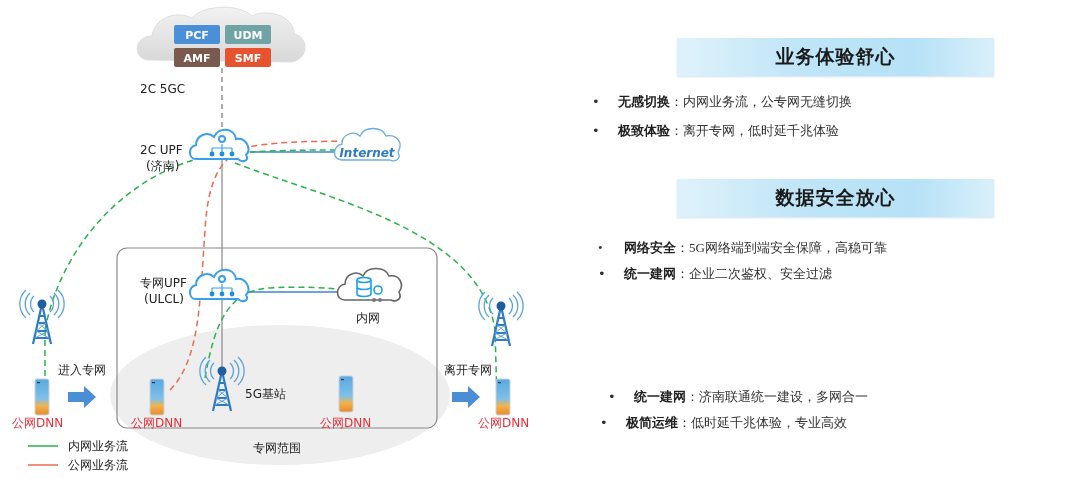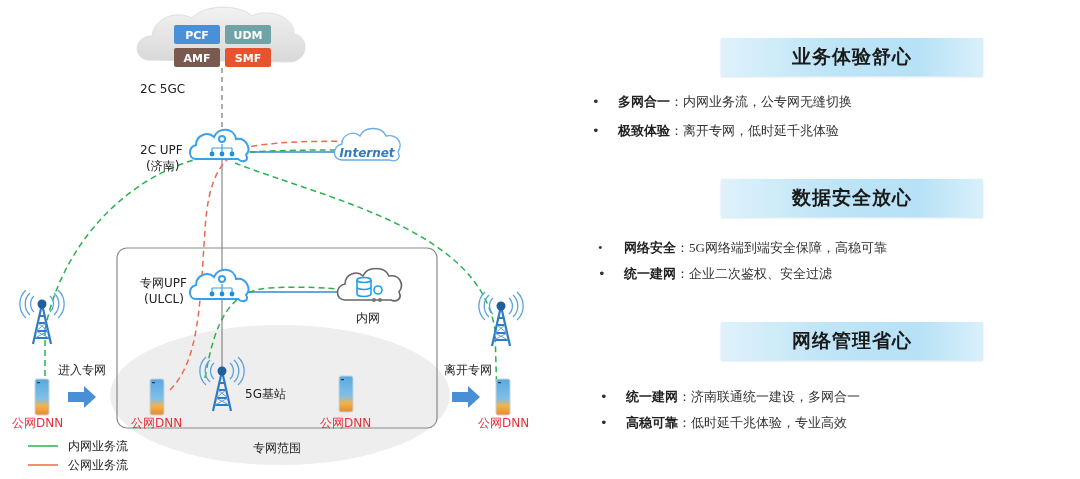--- a/index.html
+++ b/index.html
@@ -3,25 +3,25 @@
 <meta charset="utf-8">
 <style>
   html, body { margin:0; padding:0; background:#ffffff; }
   body { width:1080px; height:479px; position:relative; overflow:hidden;
          font-family:"DejaVu Sans","Liberation Sans",sans-serif; color:#222; }
   #diagram { position:absolute; left:0; top:0; width:580px; height:479px; }
   .lbl { font-size:12px; fill:#222; }
   .lbl-red { font-size:12px; fill:#e8303a; }
   .nf-text { font-size:11px; fill:#fff; font-weight:bold; }
   .panel { position:absolute; left:560px; top:0; width:520px; height:479px; }
-  .section-header { position:absolute; left:117px; width:262px; height:38px;
+  .section-header { position:absolute; left:117px; width:317px; height:38px;
     background:linear-gradient(90deg,#dff2fb 0%,#bfe5f7 40%,#b6e1f6 75%,#d9f0fa 100%);
     box-shadow:0 1px 2px rgba(120,170,200,0.35);
     display:flex; align-items:center; justify-content:center;
-    font-size:19px; font-weight:bold; color:#1a1a1a; letter-spacing:1px;margin-left:44px; }
+    font-size:19px; font-weight:bold; color:#1a1a1a; letter-spacing:1px; }
   .bullet { position:absolute; font-size:13px; color:#333; white-space:nowrap; }
   .bullet .dot { display:inline-block; width:26px; }
   .bullet b { font-weight:bold; color:#222; }
 </style>
 </head>
 <body>
 
 <svg id="diagram" viewBox="0 0 580 479">
   <defs>
     <linearGradient id="phoneGrad" x1="0" y1="0" x2="0" y2="1">
@@ -149,23 +149,22 @@
   <text class="lbl" x="253" y="452">专网范围</text>
 
   <line x1="28" y1="446" x2="58" y2="446" stroke="#2bb24c" stroke-width="1.5"></line>
   <text class="lbl" x="68" y="450">内网业务流</text>
   <line x1="28" y1="465" x2="58" y2="465" stroke="#ec6a4f" stroke-width="1.5"></line>
   <text class="lbl" x="68" y="469">公网业务流</text>
 </svg>
 
 <div class="panel">
   <div class="section-header" style="top:38px;">业务体验舒心</div>
-  <div class="bullet" style="left:32px;top:93px;"><span class="dot">•</span><b>多网合一</b><span>：内网业务流，公专网无缝切换</span></div>
+  <div class="bullet" style="left:32px;top:93px;"><span class="dot">•</span><b>无感切换</b><span>：内网业务流，公专网无缝切换</span></div>
   <div class="bullet" style="left:32px;top:122px;"><span class="dot">•</span><b>极致体验</b><span>：离开专网，低时延千兆体验</span></div>
 
   <div class="section-header" style="top:179px;">数据安全放心</div>
   <div class="bullet" style="left:38px;top:239px;font-family:Liberation Serif, serif;"><span class="dot">•</span><b>网络安全</b><span>：5G网络端到端安全保障，高稳可靠</span></div>
   <div class="bullet" style="left:38px;top:265px;"><span class="dot">•</span><b>统一建网</b><span>：企业二次鉴权、安全过滤</span></div>
 
-  <div class="section-header" style="top:322px;">网络管理省心</div>
-  <div class="bullet" style="left:40px;top:388px;"><span class="dot">•</span><b>统一建网</b><span>：济南联通统一建设，多网合一</span></div>
-  <div class="bullet" style="left:40px;top:414px;"><span class="dot">•</span><b>高稳可靠</b><span>：低时延千兆体验，专业高效</span></div>
+  <div class="bullet" style="left:48px;top:388px;"><span class="dot">•</span><b>统一建网</b><span>：济南联通统一建设，多网合一</span></div>
+  <div class="bullet" style="left:40px;top:414px;"><span class="dot">•</span><b>极简运维</b><span>：低时延千兆体验，专业高效</span></div>
 </div>
 
 </body></html>

